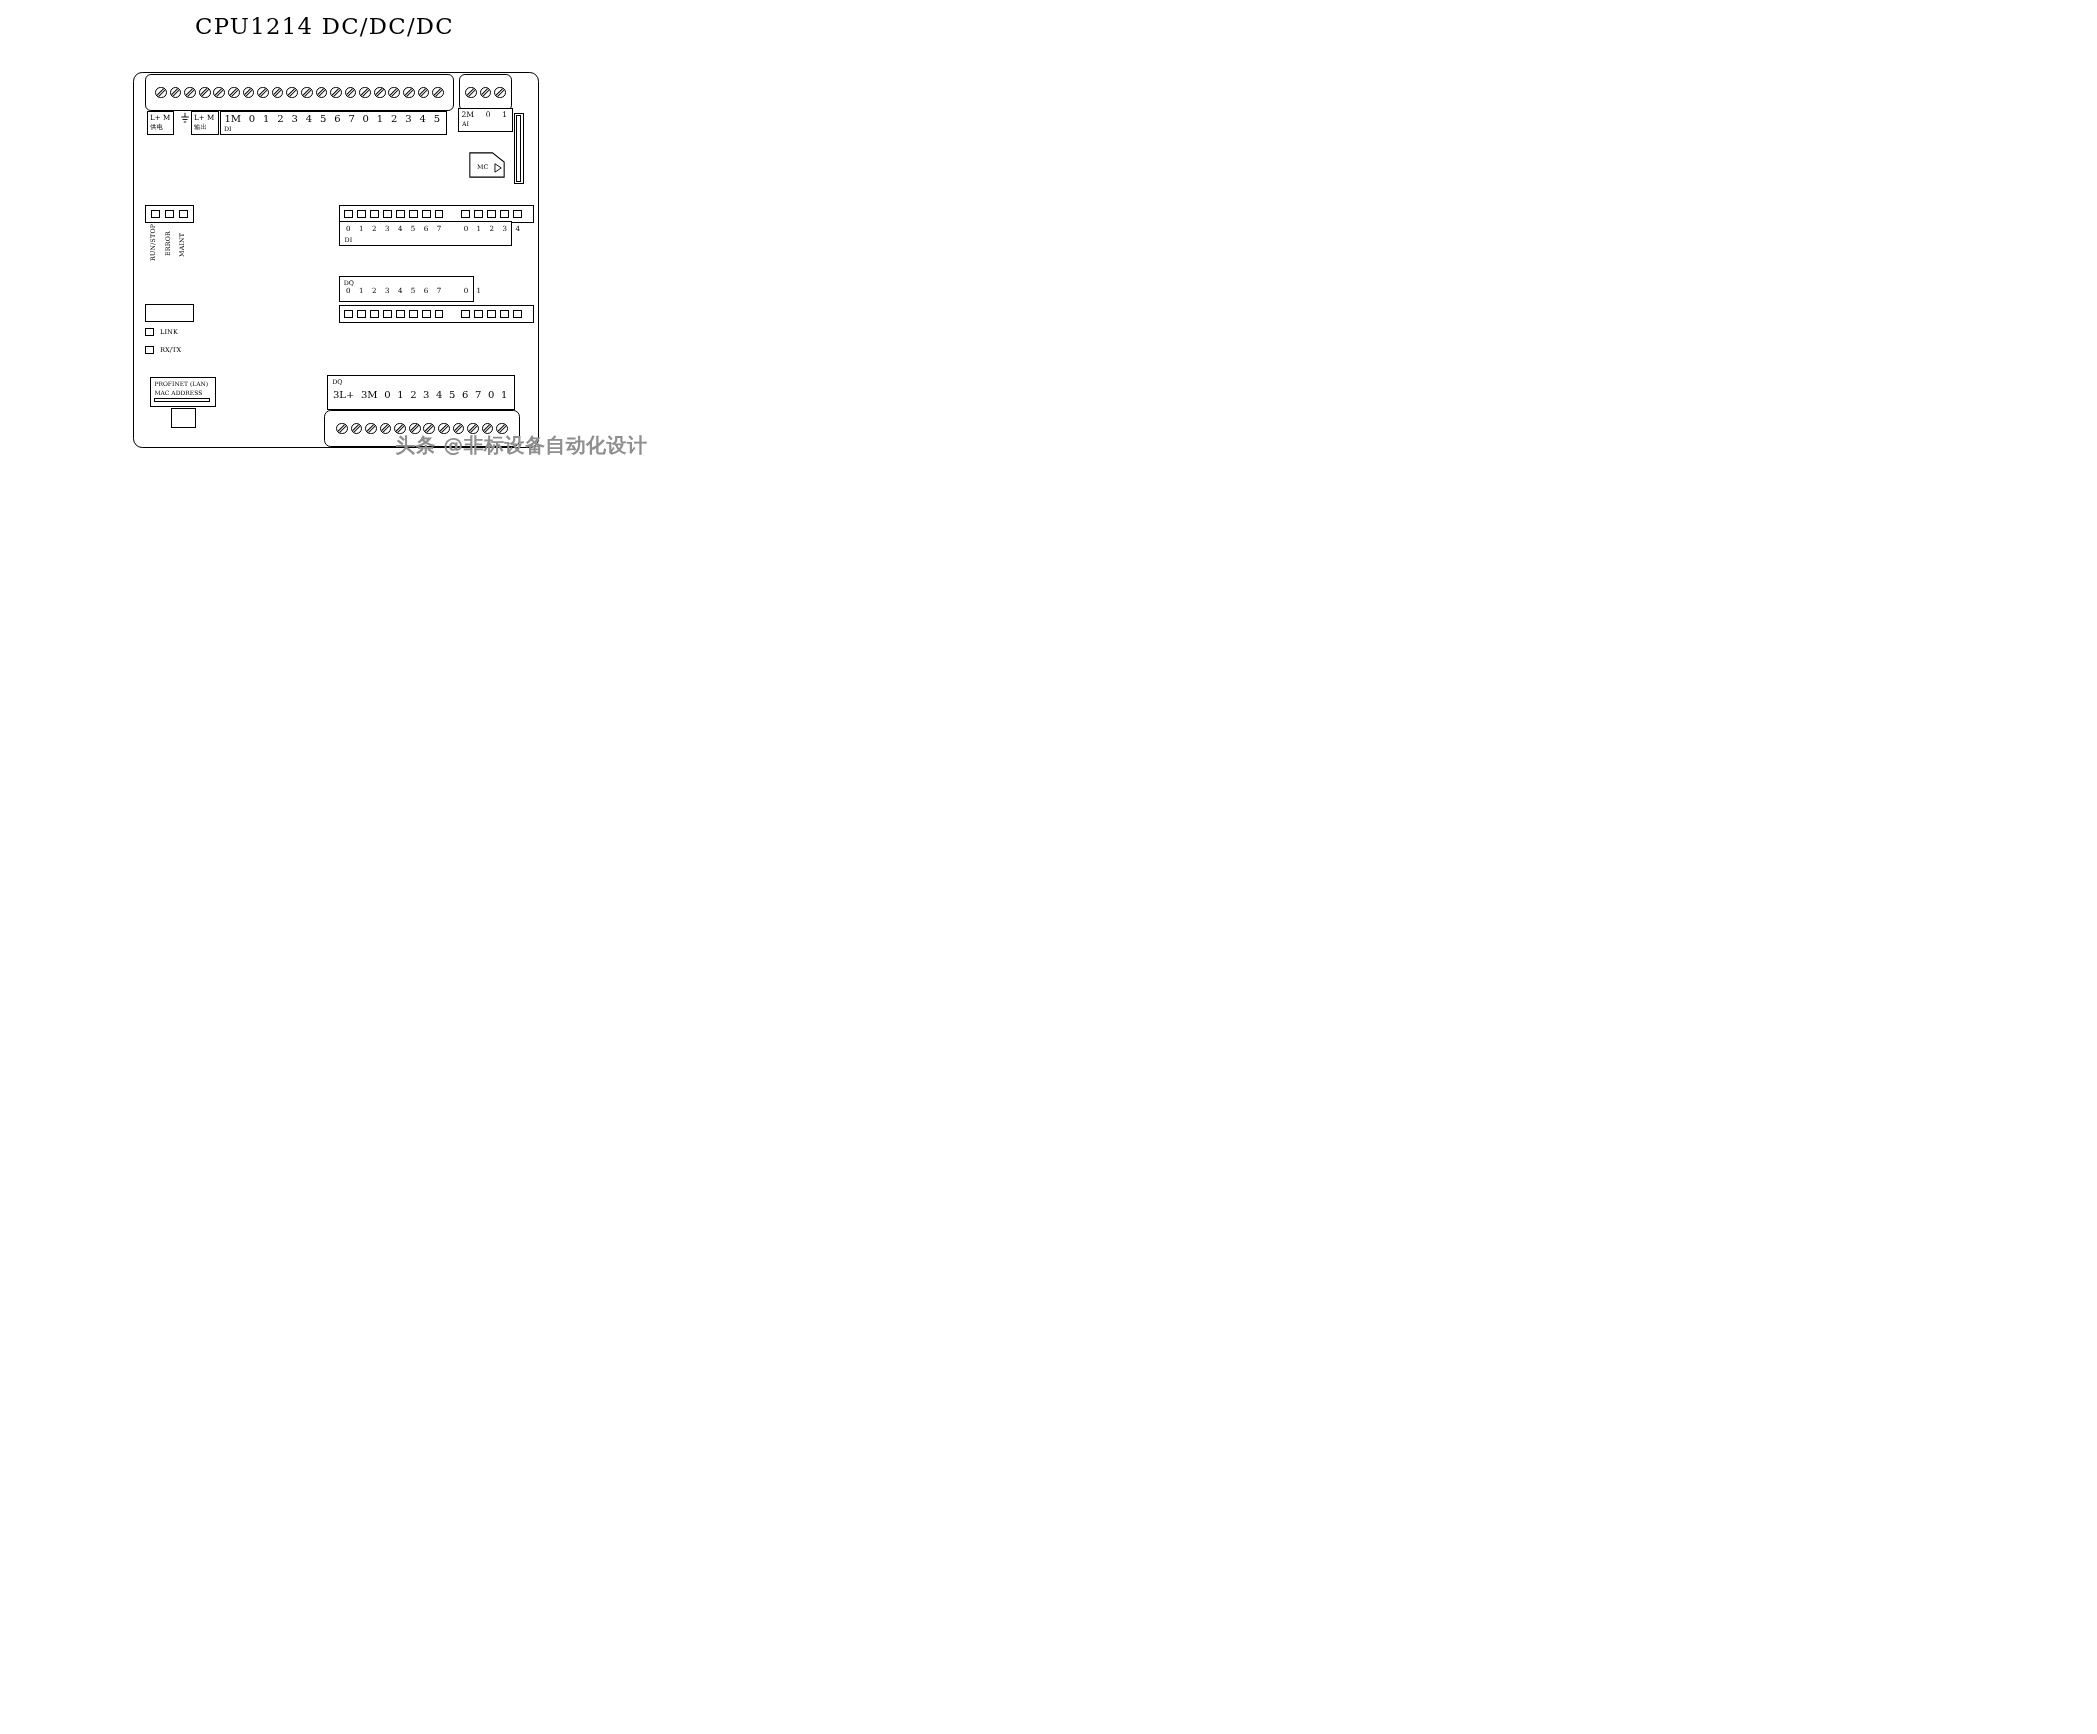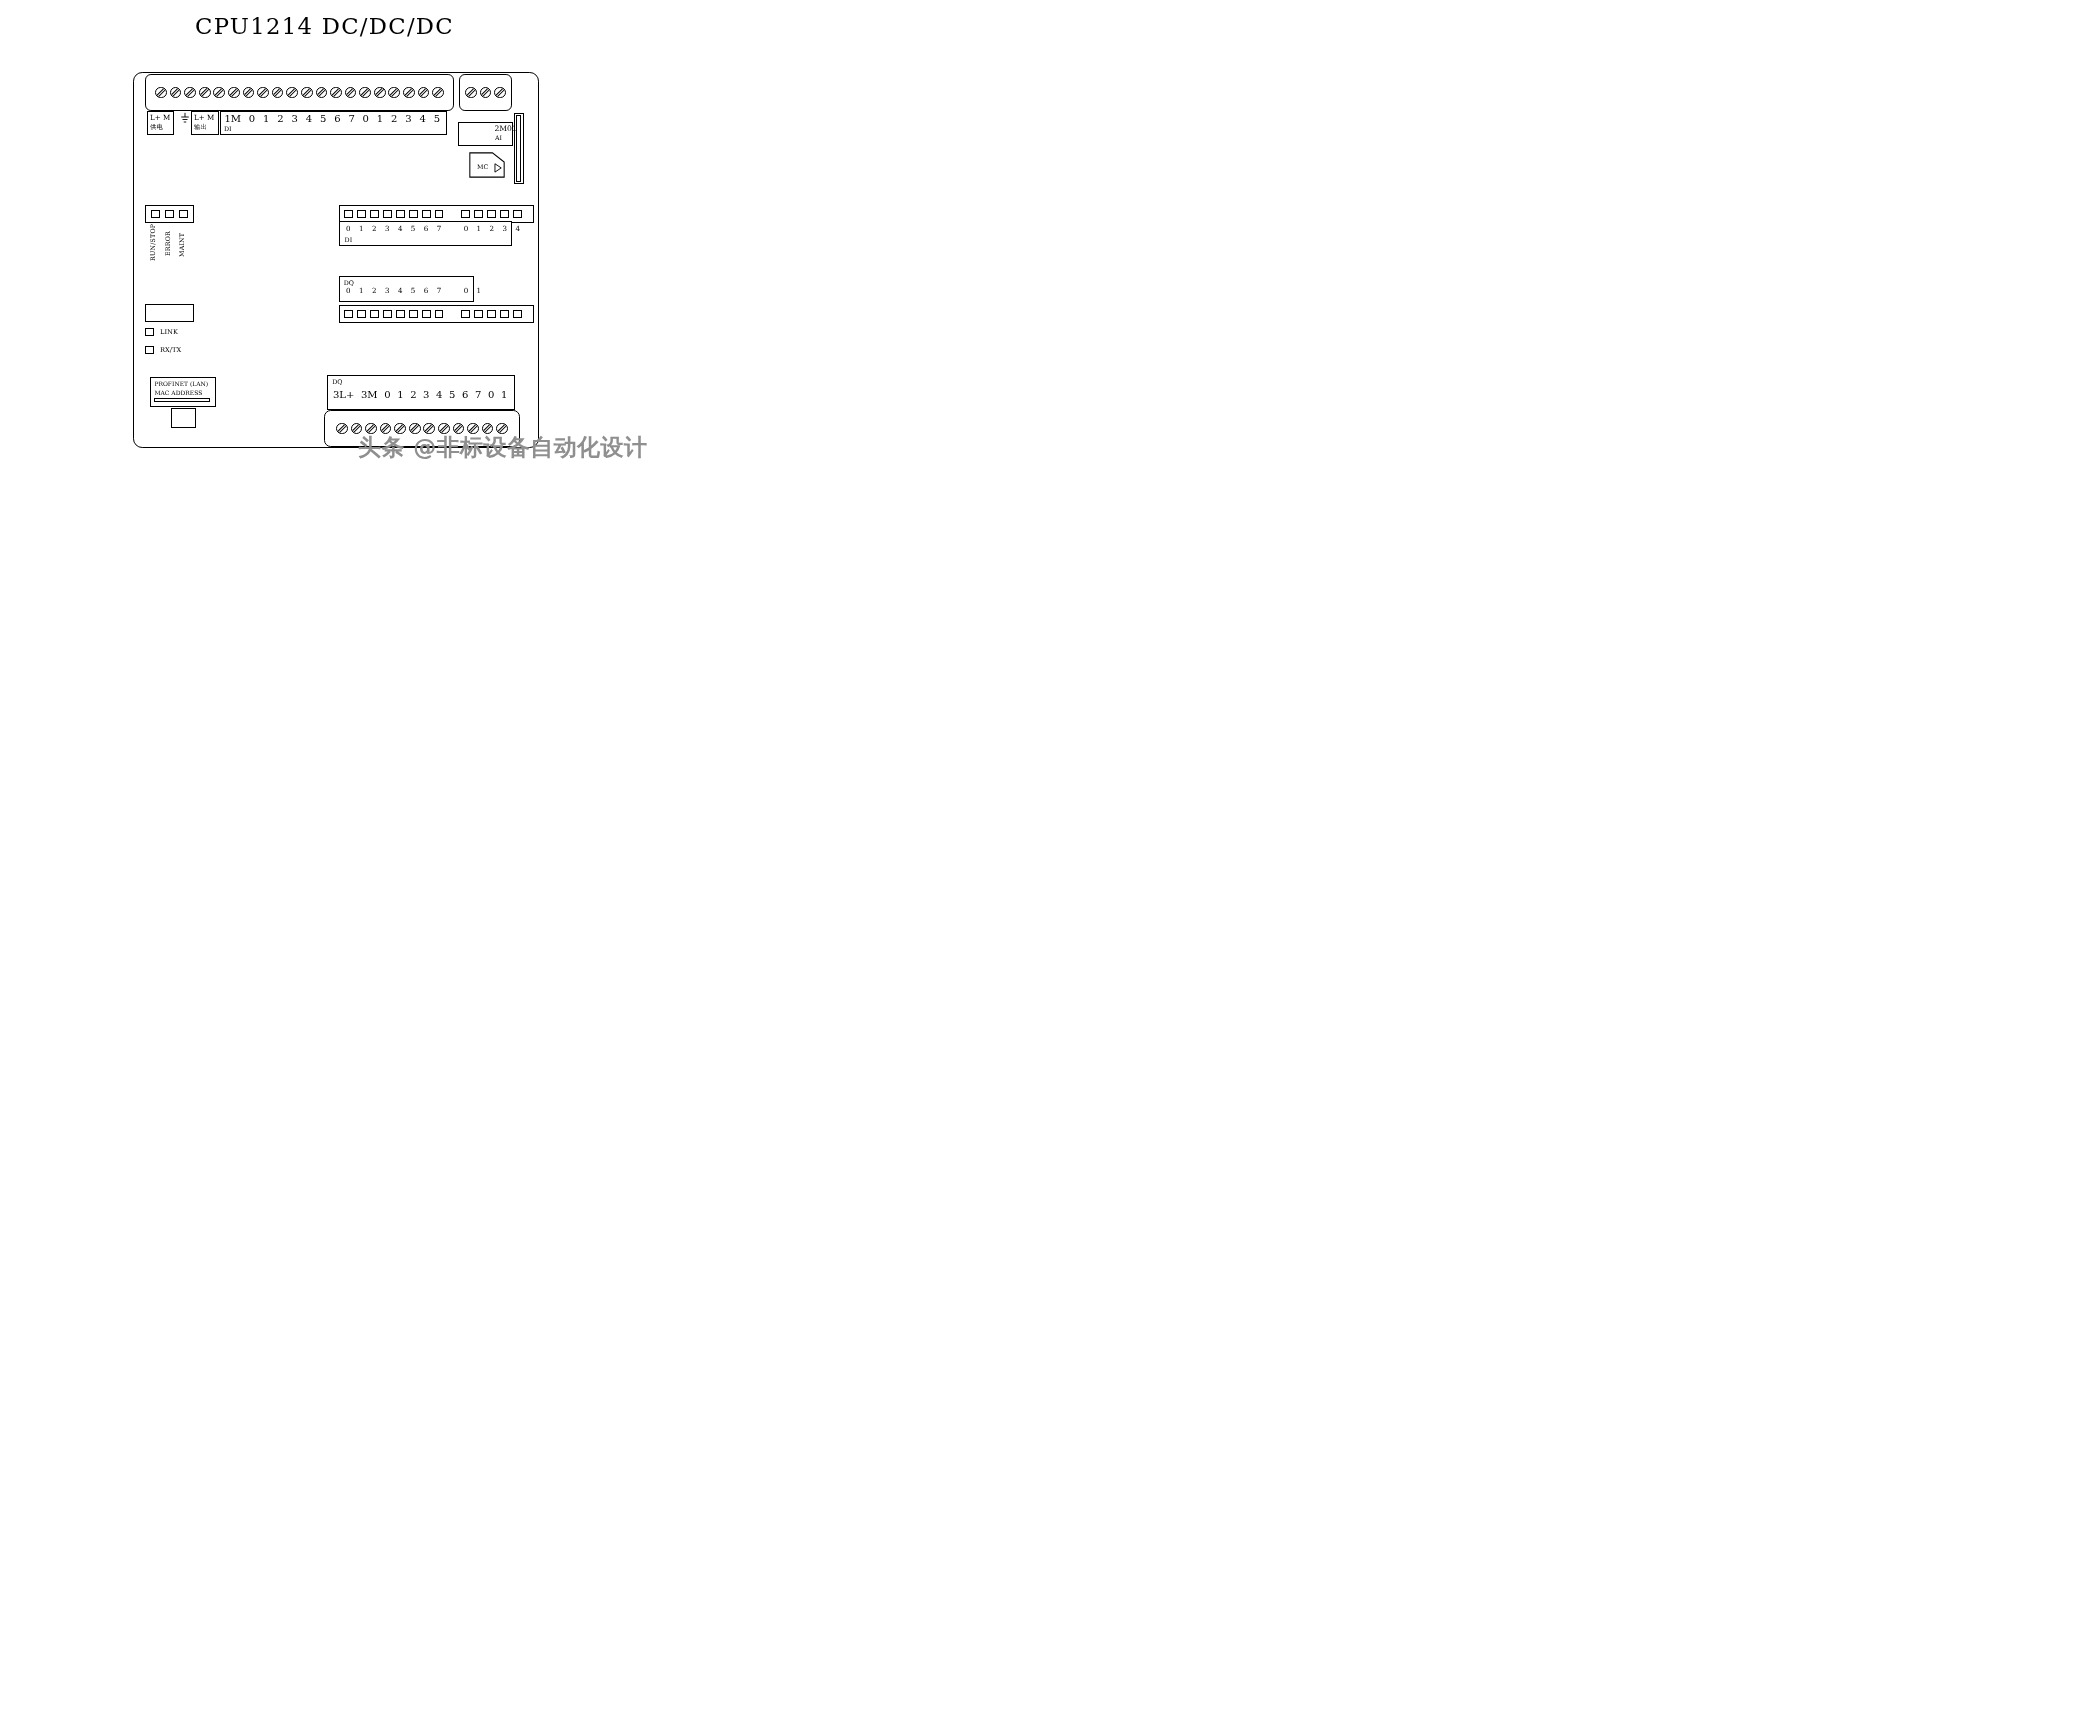--- a/index.html
+++ b/index.html
@@ -24,21 +24,21 @@
          position:relative;overflow:hidden;flex:0 0 auto;background:#fff;box-sizing:border-box;}
   .screw::before{content:"";position:absolute;left:-25%;top:50%;width:150%;height:3.4px;
          margin-top:-1.7px;border-top:1px solid #000;border-bottom:1px solid #000;
          box-sizing:border-box;transform:rotate(-45deg);}
 
   
   .lblbox{position:absolute;border:1px solid #000;background:#fff;box-sizing:border-box;}
   .power-box{left:147px;top:111px;width:27px;height:24px;padding:0.8px 0 0 2.1px;}
   .output-box{left:191px;top:111px;width:28px;height:24px;padding:0.8px 0 0 2.1px;}
   .di-box{left:220px;top:111px;width:227px;height:24px;}
-  .ai-box{left:458px;top:122px;width:55px;height:24px;padding-left:33px;}
+  .ai-box{left:458px;top:108px;width:55px;height:24px;}
   .l1{font-size:7.1px;line-height:9.2px;white-space:nowrap;}
   .l2{font-size:6.3px;line-height:9.2px;white-space:nowrap;}
 
   .trow{display:flex;justify-content:space-between;padding:1.3px 5.9px 0 3.4px;font-size:10px;}
   .trow .tnum{flex:0 0 auto;}
   .airow{display:flex;justify-content:space-between;padding:1.3px 5px 0 2.5px;font-size:7.6px;}
   .sublabel{font-size:6.3px;padding-left:2.9px;margin-top:0.4px;}
 
   .ground{position:absolute;left:180px;top:112px;width:10px;height:11.7px;}
 
@@ -100,21 +100,21 @@
   .pf-l2{font-size:6px;margin:1.7px 0 0 3.4px;white-space:nowrap;}
   .mac-bar{margin:2.1px 0 0 3.4px;width:56px;height:4.6px;border:0.8px solid #000;box-sizing:border-box;}
   .rj45{position:absolute;left:171px;top:408px;width:23px;height:18px;border:1.3px solid #000;background:#fff;}
 
   
   .bottom-dq-box{position:absolute;left:327px;top:375px;width:188px;height:35px;border:1.3px solid #000;background:#fff;box-sizing:border-box;}
   .bdq-label{font-size:6.3px;margin:2.1px 0 0 4.2px;}
   .brow{display:flex;justify-content:space-between;padding:3.8px 6.7px 0 5px;font-size:10px;}
   .brow .bnum{flex:0 0 auto;}
 
-  .watermark{position:absolute;right:1.7px;top:432px;font-size:23px;font-weight:700;
+  .watermark{position:absolute;right:1.7px;top:432px;font-size:20px;font-weight:700;
              color:#8f8f8f;font-family:"DejaVu Sans","Liberation Sans",sans-serif;
              letter-spacing:0.4px;z-index:6;white-space:nowrap;}
 </style>
 </head>
 <body>
 
 <div id="canvas">
 
   <h1 class="title">CPU1214 DC/DC/DC</h1>
 

